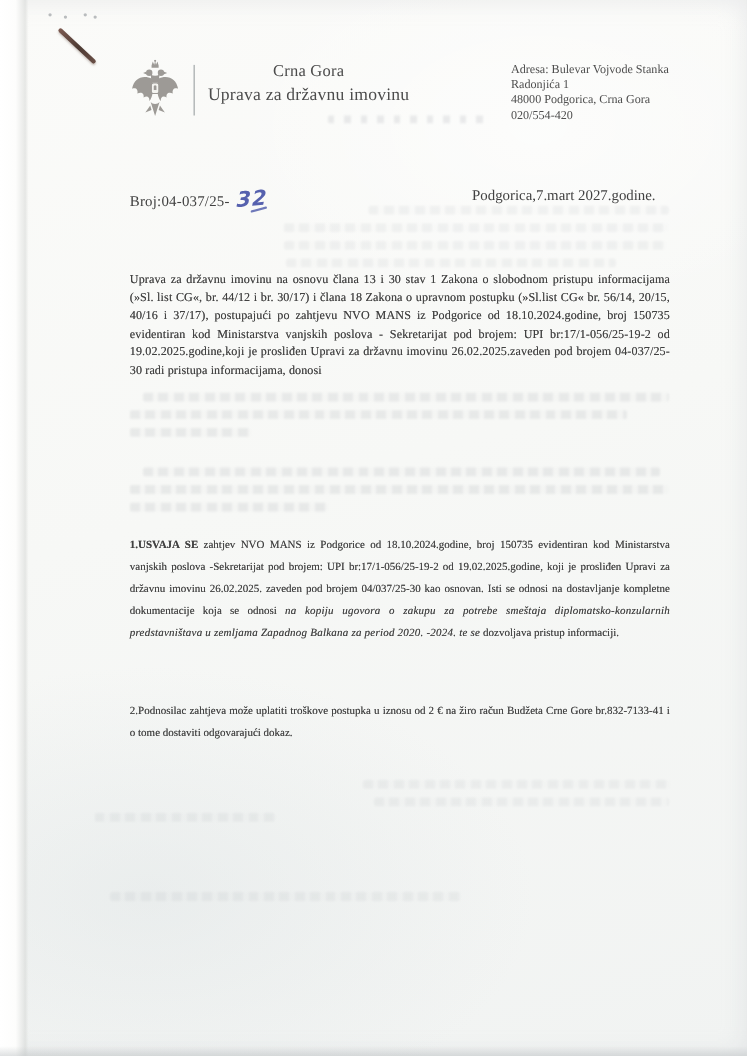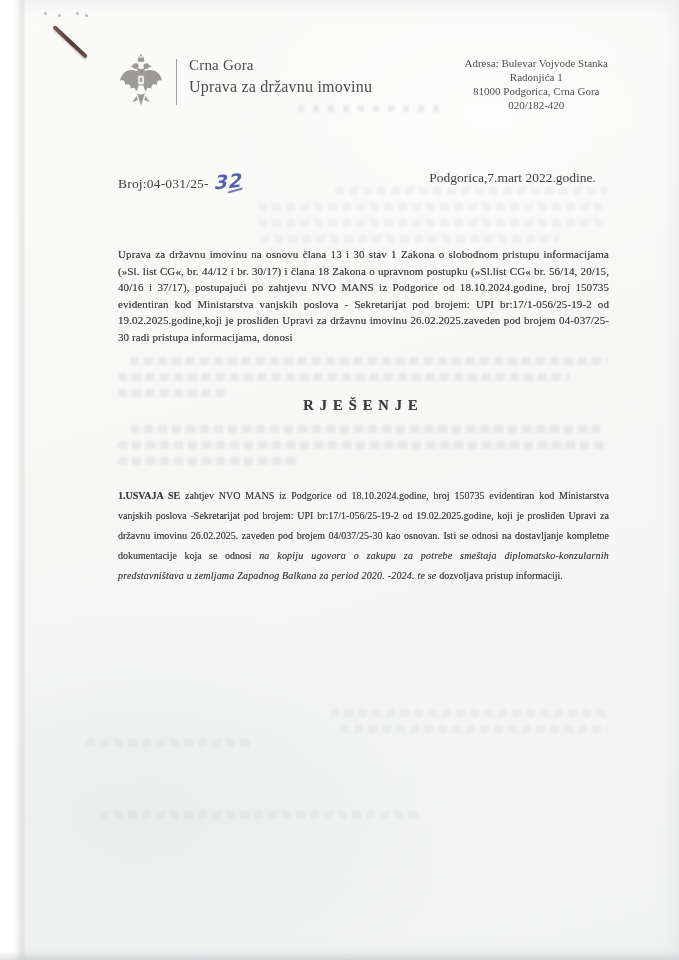--- a/index.html
+++ b/index.html
@@ -25,27 +25,27 @@
   .speck { position:absolute; width:3px; height:3px; border-radius:50%; background:#b9bcbe; }
 
   
   .staple { position:absolute; left:55px; top:25px; width:45px; height:4px;
     transform:rotate(43deg); transform-origin:left top; border-radius:2px;
     background:linear-gradient(90deg,#7c5a50,#4c3a33 55%,#6a4f46);
     box-shadow:1px 1px 2px rgba(120,100,90,.4); }
 
   
   .header { position:absolute; left:116px; top:54px; width:492px; display:flex; justify-content:space-between; }
-  .brand { display:flex; align-items:flex-start; }
+  .brand { display:flex; align-items:flex-start;text-align:center; }
   .coa { width:50px; height:58px; flex:0 0 auto; opacity:.85; }
   .brand-divider { width:1px; height:46px; background:#9aa0a2; margin:5px 12px 0 10px; }
   .org { padding-top:3px; }
   .org-line1 { font-size:15px; color:#4c4c4c; letter-spacing:.2px; }
   .org-line2 { font-size:16px; color:#4c4c4c; margin-top:4px; letter-spacing:.2px; }
-  .addr { text-align:center; font-size:11px; line-height:14px; color:#4e4e4e; padding-top:2px; }
+  .addr { text-align:left; font-size:11px; line-height:14px; color:#4e4e4e; padding-top:2px; }
 
   
   .meta { position:absolute; left:118px; top:170px; width:490px; display:flex; justify-content:space-between; align-items:flex-start; font-size:13.5px; }
   .case { letter-spacing:.2px; }
   .hand { display:inline-block; position:relative; color:#5661ae; font-size:19px;
     font-family:"DejaVu Sans",sans-serif; font-style:italic; font-weight:bold;
     transform:rotate(-5deg) skewX(-6deg); margin-left:6px; letter-spacing:1px; }
   .hand::after { content:""; position:absolute; left:13px; bottom:0px; width:15px; height:2px;
     background:rgba(86,97,174,.85); border-radius:2px; transform:rotate(-10deg); }
   .date { padding-right:12px; }
@@ -106,22 +106,22 @@
       </svg>
       <div class="brand-divider"></div>
       <div class="org">
         <div class="org-line1">Crna Gora</div>
         <div class="org-line2">Uprava za državnu imovinu</div>
       </div>
     </div>
     <div class="addr">
       <div>Adresa: Bulevar Vojvode Stanka</div>
       <div>Radonjića 1</div>
-      <div>81000 Podgorica, Crna Gora</div>
-      <div>020/182-420</div>
+      <div>48000 Podgorica, Crna Gora</div>
+      <div>020/554-420</div>
     </div>
   </div>
 
   <div class="ghost sparse" style="left:298px;top:105px;width:142px;"></div>
   <div class="ghost light" style="left:335px;top:187px;width:273px;"></div>
   <div class="ghost light" style="left:258px;top:203px;width:350px;"></div>
   <div class="ghost light" style="left:258px;top:219px;width:348px;"></div>
   <div class="ghost light" style="left:260px;top:235px;width:300px;"></div>
   <div class="ghost" style="left:130px;top:357px;width:478px;"></div>
   <div class="ghost" style="left:118px;top:373px;width:452px;"></div>
@@ -129,26 +129,26 @@
   <div class="ghost" style="left:130px;top:425px;width:470px;"></div>
   <div class="ghost" style="left:118px;top:441px;width:490px;"></div>
   <div class="ghost" style="left:118px;top:457px;width:180px;"></div>
   <div class="ghost light" style="left:330px;top:709px;width:280px;"></div>
   <div class="ghost light" style="left:340px;top:725px;width:268px;"></div>
   <div class="ghost light" style="left:86px;top:739px;width:165px;"></div>
   <div class="ghost light" style="left:100px;top:811px;width:320px;"></div>
 
   <div class="meta">
     <div class="case">
-      <span>Broj:04-031/25-</span><span class="hand">32</span>
+      <span>Broj:04-037/25-</span><span class="hand">32</span>
     </div>
-    <div class="date">Podgorica,7.mart 2022.godine.</div>
+    <div class="date">Podgorica,7.mart 2027.godine.</div>
   </div>
 
   <p class="textblock intro">Uprava za državnu imovinu na osnovu člana 13 i 30 stav 1 Zakona o slobodnom pristupu informacijama (»Sl. list CG«, br. 44/12 i br. 30/17) i člana 18 Zakona o upravnom postupku (»Sl.list CG« br. 56/14, 20/15, 40/16 i 37/17), postupajući po zahtjevu NVO MANS iz Podgorice od 18.10.2024.godine, broj 150735 evidentiran kod Ministarstva vanjskih poslova - Sekretarijat  pod brojem: UPI br:17/1-056/25-19-2 od 19.02.2025.godine,koji je prosliđen Upravi za državnu imovinu 26.02.2025.zaveden pod brojem 04-037/25-30  radi pristupa informacijama, donosi</p>
 
-  <h1 class="textblock title">RJEŠENJE</h1>
 
   <p class="textblock item item1"><b>1.USVAJA SE</b><span> zahtjev NVO MANS iz Podgorice od 18.10.2024.godine, broj 150735 evidentiran kod Ministarstva vanjskih poslova -Sekretarijat  pod brojem: UPI br:17/1-056/25-19-2 od 19.02.2025.godine, koji je prosliđen Upravi za državnu imovinu 26.02.2025. zaveden pod brojem 04/037/25-30 kao osnovan. Isti se odnosi na dostavljanje  kompletne dokumentacije koja se odnosi </span><i>na kopiju ugovora o zakupu za potrebe smeštaja diplomatsko-konzularnih predstavništava u zemljama Zapadnog Balkana za period 2020. -2024. te se </i><span>dozvoljava pristup informaciji.</span></p>
 
+  <p class="textblock item item2">2.Podnosilac zahtjeva može uplatiti troškove postupka u iznosu od 2 € na žiro račun Budžeta Crne Gore br.832-7133-41 i o tome dostaviti odgovarajući dokaz.</p>
 
 
 </div>
 
 </body></html>

